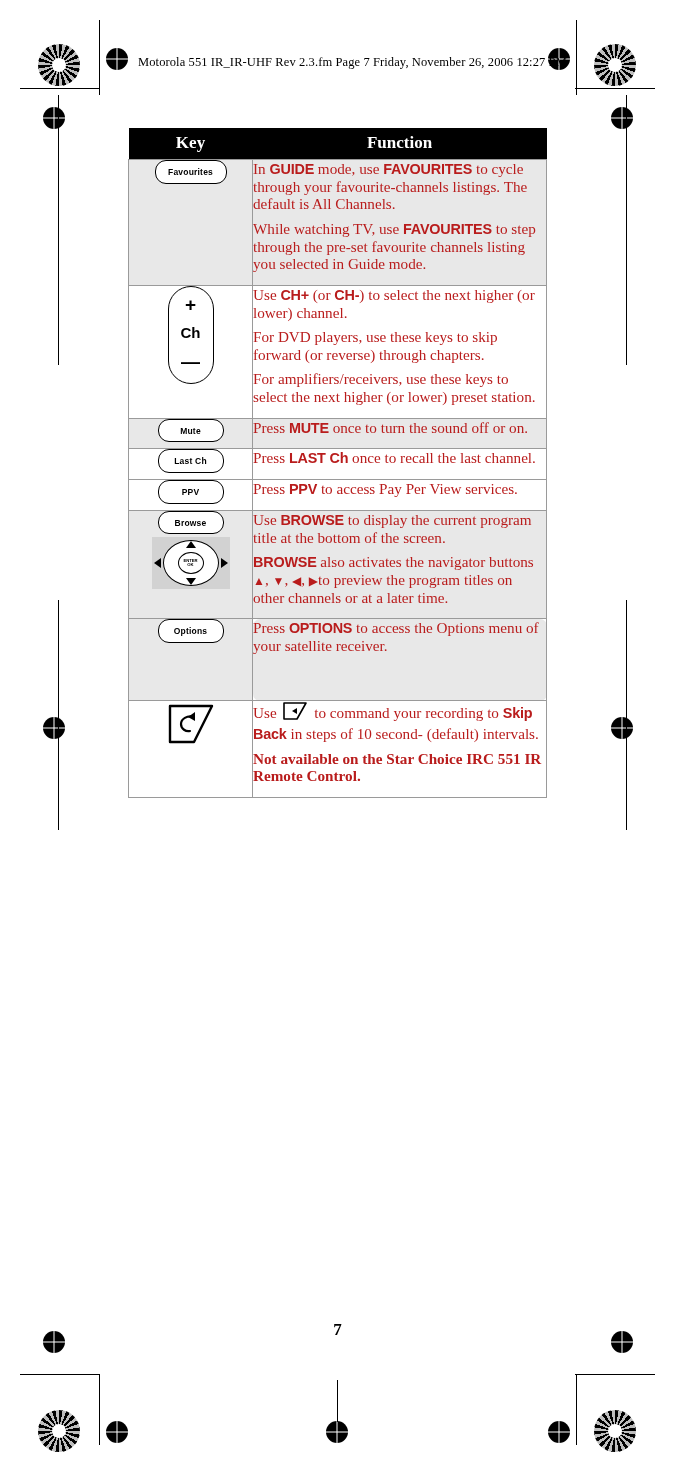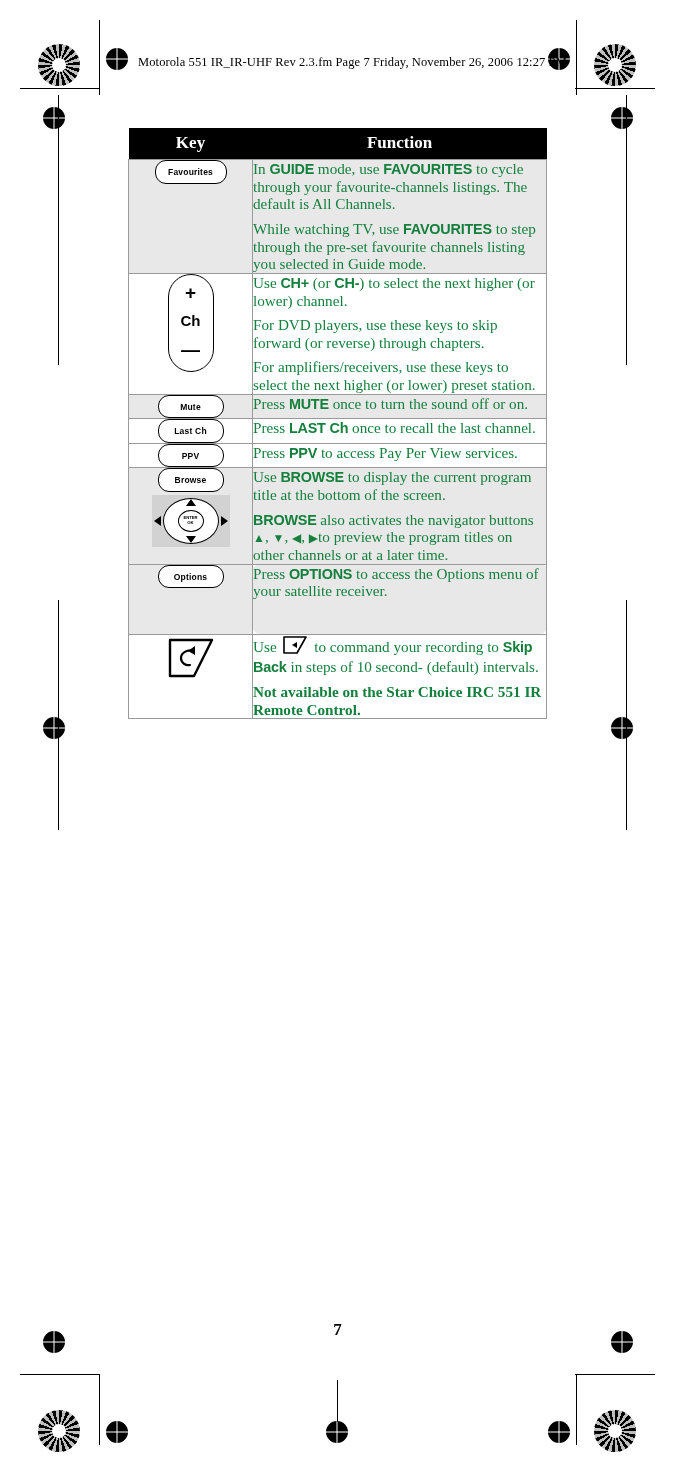--- a/index.html
+++ b/index.html
@@ -104,29 +104,29 @@
     width: 124px;
     text-align: center;
     vertical-align: middle;
     padding: 8px 4px;
   }
   td.fn-cell {
     width: 294px;
     padding: 7px 9px 8px 9px;
     font-size: 15.2px;
     line-height: 1.16;
-    color: #15803d;
+    color: #b91c1c;
   }
   tr.shaded td { background: #e8e8e8; }
   tr.plain td { background: #ffffff; }
 
   .fn-cell p {
     margin: 0 0 7px 0;
   }
-  .fn-cell p:last-child { margin-bottom: 0; }
+  .fn-cell p:last-child { margin-bottom: 12px; }
 
   b.sans {
     font-family: "Liberation Sans", sans-serif;
     font-weight: bold;
     font-size: 14.4px;
     letter-spacing: -0.2px;
   }
   b.serifb {
     font-family: Liberation Serif, serif;
     font-weight: bold;

